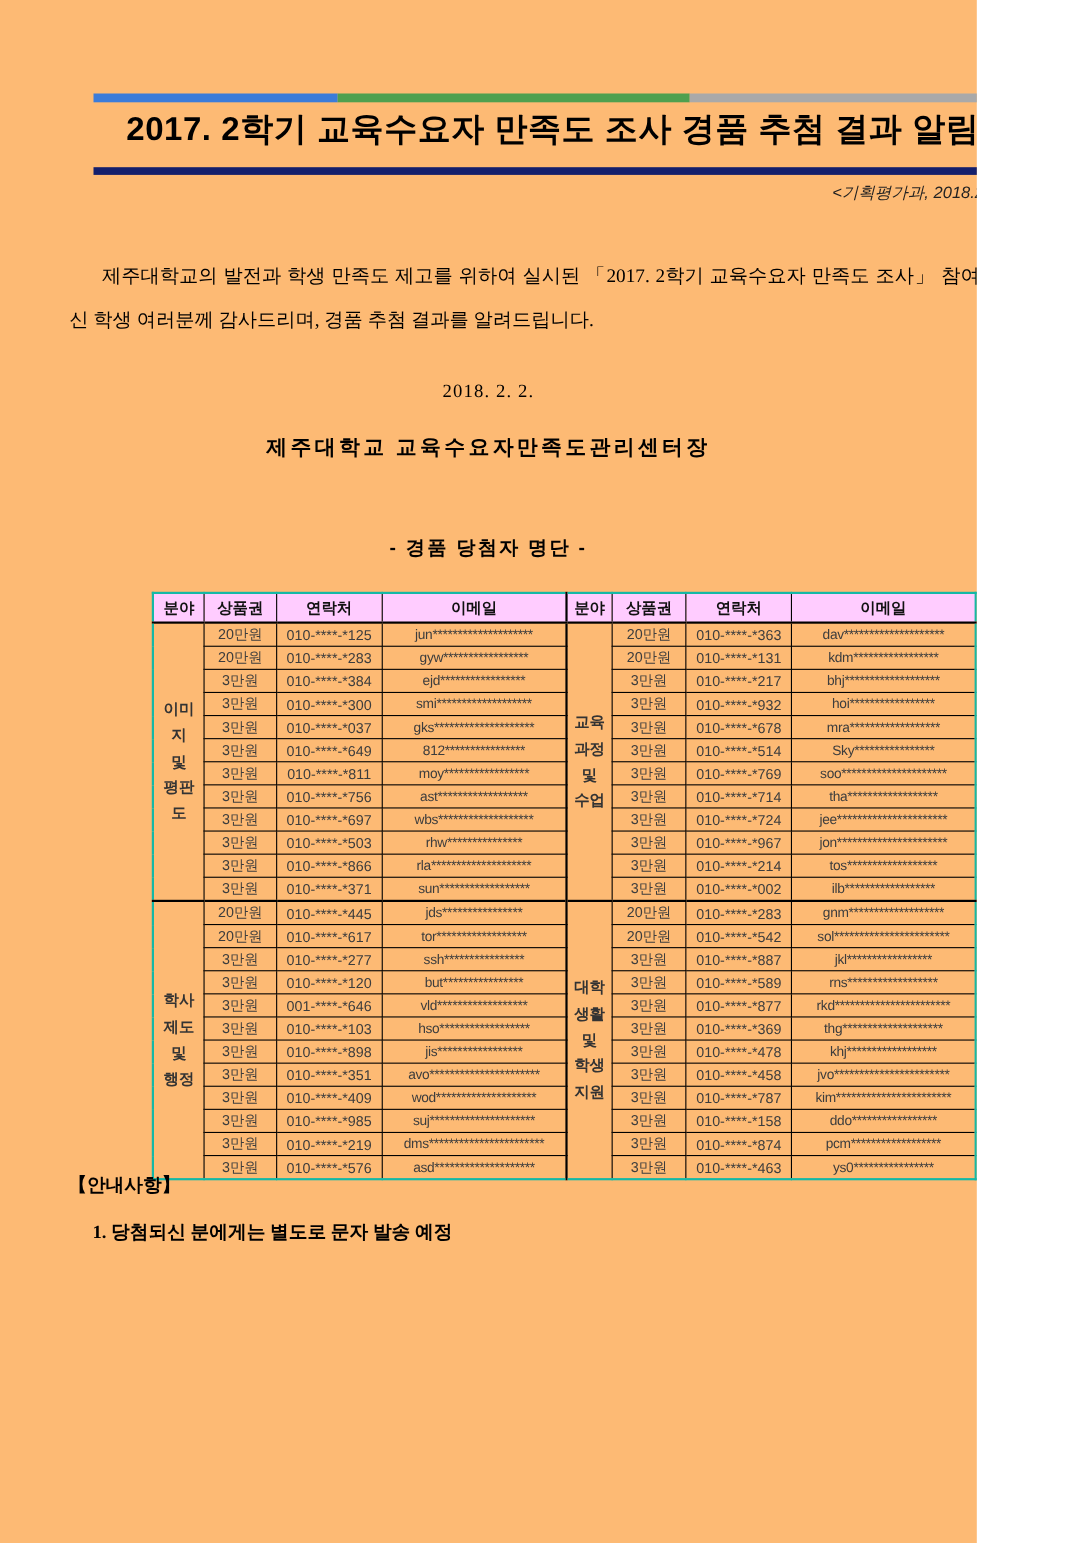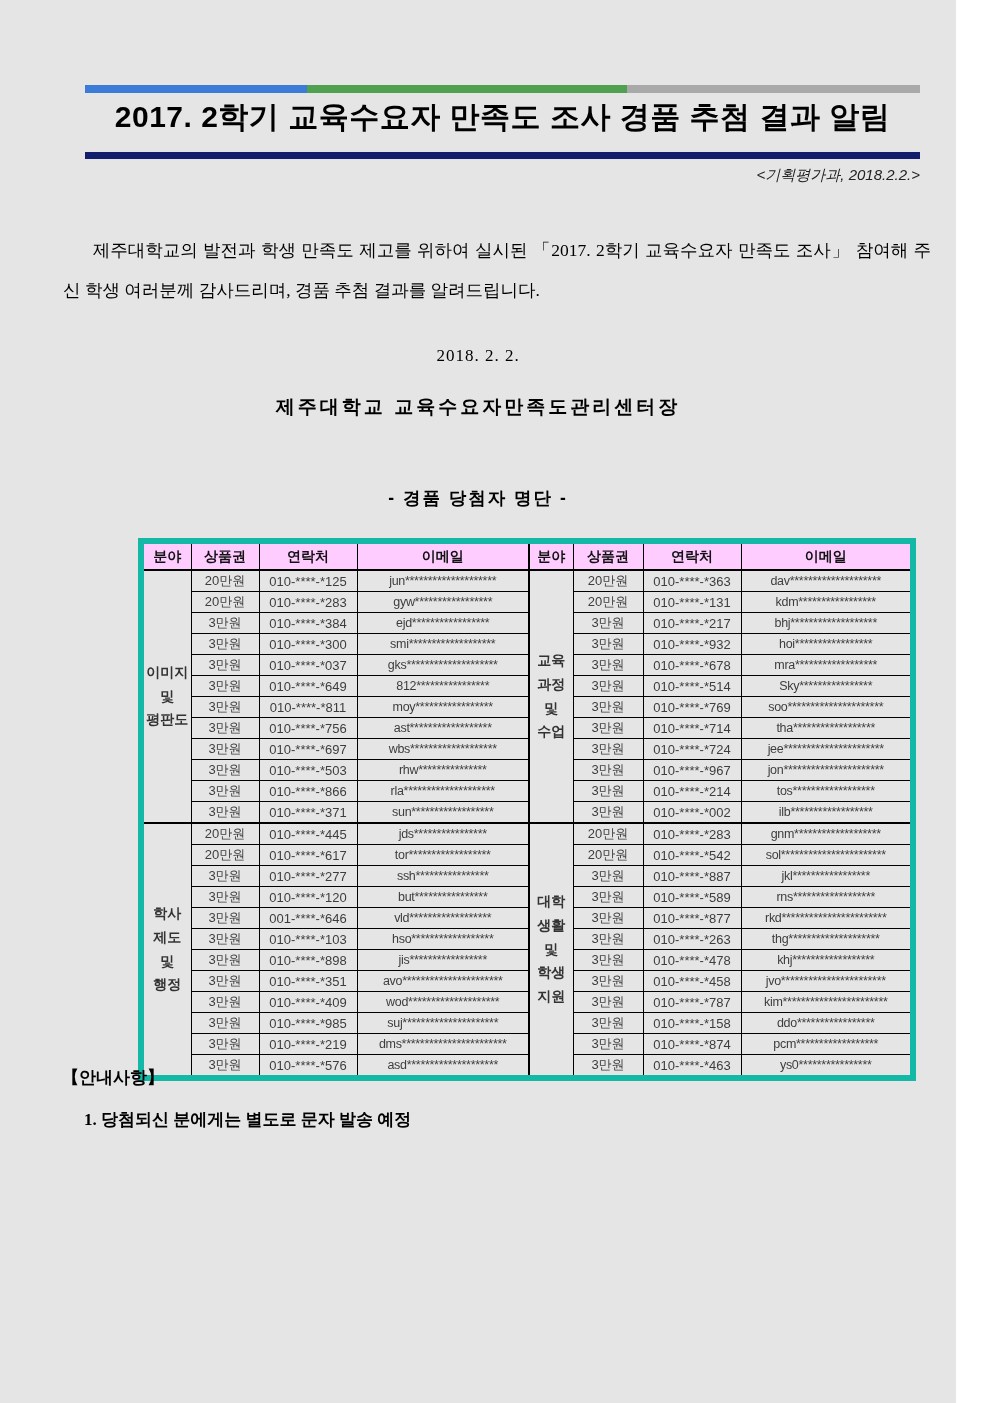--- a/index.html
+++ b/index.html
@@ -1,16 +1,16 @@
 <!DOCTYPE html>
 <html lang="ko" style="--bar-blue: #3c7cd9; --bar-green: #4fa04f; --bar-gray: #a9a9a9; --rule-navy: #141f6c; --header-bg: #ffccff;"><head>
 <meta charset="utf-8">
 <style>
   html,body{margin:0;padding:0;background:#fff;}
-  .page{position:relative;width:956px;height:1403px;background:#e5e5e5;overflow:hidden;
+  .page{position:relative;width:888px;height:1403px;background:#fdba74;overflow:hidden;
         font-family:"Liberation Sans",sans-serif;color:#000;}
 
   
   .topbar{position:absolute;left:85px;top:85px;width:835px;height:8px;display:flex;}
   .seg-blue{width:222px;height:100%;background:var(--bar-blue);}
   .seg-green{width:320px;height:100%;background:var(--bar-green);}
   .seg-gray{flex:1;height:100%;background:var(--bar-gray);}
 
   .title{position:absolute;left:80px;top:97px;width:845px;text-align:center;
          font-weight:bold;font-size:30px;letter-spacing:.5px;white-space:nowrap;}
@@ -18,28 +18,28 @@
   .byline{position:absolute;left:85px;top:166px;width:835px;text-align:right;
           font-size:15px;color:#222;font-style:italic;}
 
   .intro{position:absolute;left:63px;top:212px;width:868px;
          font-family:"Liberation Serif","DejaVu Serif",serif;
          font-size:17.5px;line-height:2.3;text-align:justify;text-indent:1.7em;}
 
   .date-line{position:absolute;left:0;top:346px;width:100%;text-align:center;
              font-family:"Liberation Serif","DejaVu Serif",serif;font-size:17px;letter-spacing:1px;}
   .signature{position:absolute;left:0;top:394px;width:100%;text-align:center;
-             font-family:Liberation Sans, sans-serif;font-size:19px;
+             font-family:Liberation Serif, serif;font-size:19px;
              font-weight:bold;letter-spacing:3px;}
   .table-title{position:absolute;left:0;top:486px;width:100%;text-align:center;
              font-family:Liberation Sans, sans-serif;font-size:17.5px;
              font-weight:bold;letter-spacing:2px;}
 
   table.winners{position:absolute;left:102px;top:538px;border-collapse:collapse;
-                table-layout:fixed;border:6px solid #14b8a6;margin-left:36px;}
+                table-layout:fixed;border:2px solid #14b8a6;margin-left:36px;}
   table.winners th{background:var(--header-bg);font-size:14px;font-weight:bold;height:25px;
                    border:1px solid #000;border-bottom:2px solid #000;color:#111;padding:0;}
   table.winners td{font-size:13px;height:20px;border:1px solid #000;text-align:center;
                    color:#3d3d3d;white-space:nowrap;overflow:hidden;padding:0 1px;}
   table.winners td.cat{font-size:14px;font-weight:bold;color:#333;
                        white-space:pre-line;line-height:1.7;padding:0 2px;}
   table.winners td.email{font-size:12.5px;letter-spacing:-0.3px;}
   table.winners tr.section-start td{border-top:2px solid #000;}
   table.winners .mid{border-left:2px solid #000;}
 
@@ -248,21 +248,21 @@
           <td class="email">vld******************</td>
           <td class="prize">3만원</td>
           <td class="phone">010-****-*877</td>
           <td class="email">rkd***********************</td>
         </tr>
         <tr>
           <td class="prize">3만원</td>
           <td class="phone">010-****-*103</td>
           <td class="email">hso******************</td>
           <td class="prize">3만원</td>
-          <td class="phone">010-****-*263</td>
+          <td class="phone">010-****-*369</td>
           <td class="email">thg********************</td>
         </tr>
         <tr>
           <td class="prize">3만원</td>
           <td class="phone">010-****-*898</td>
           <td class="email">jis*****************</td>
           <td class="prize">3만원</td>
           <td class="phone">010-****-*478</td>
           <td class="email">khj******************</td>
         </tr>

